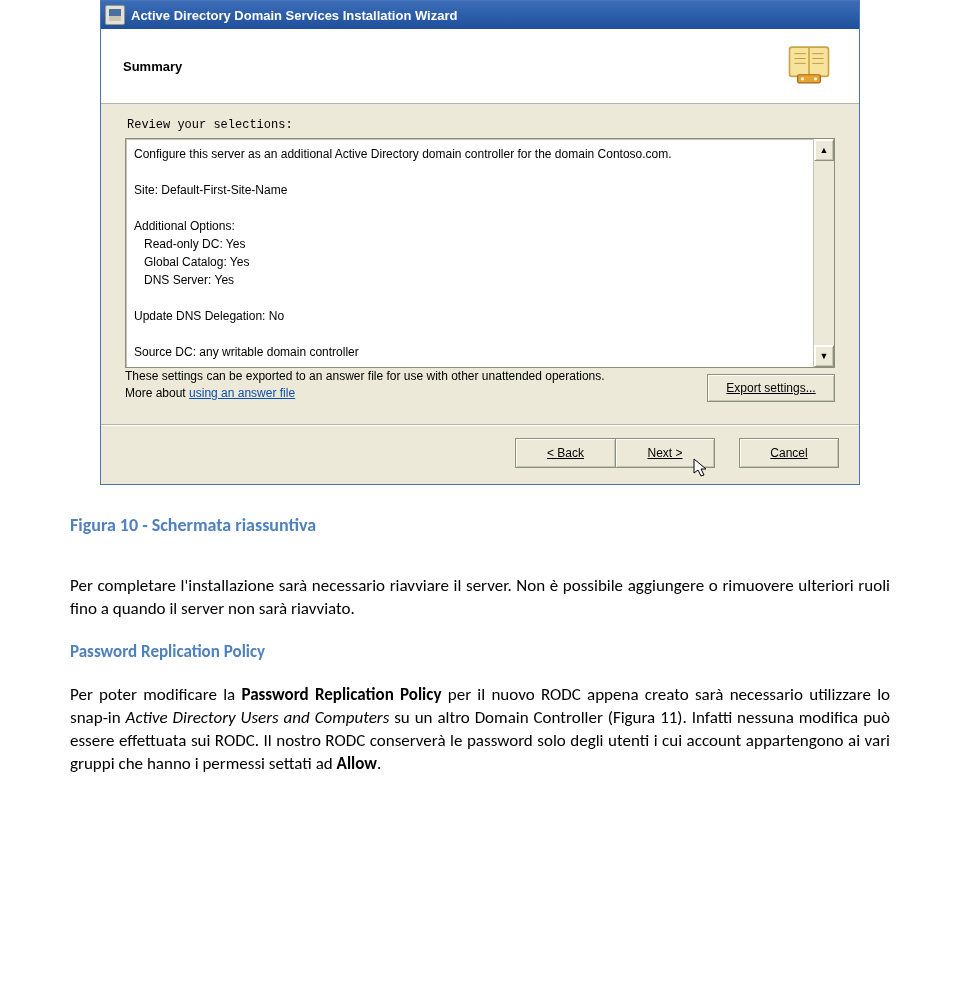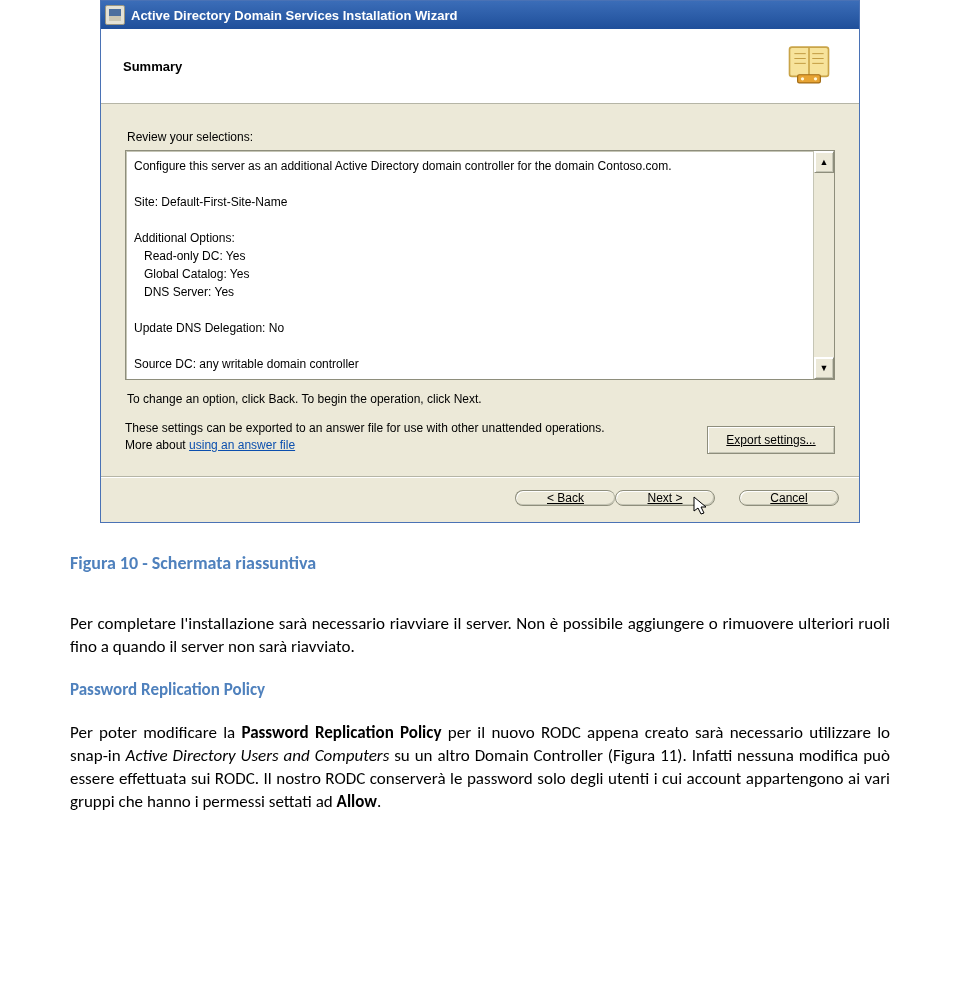--- a/index.html
+++ b/index.html
@@ -80,21 +80,22 @@
   }
   .banner-icon svg { width: 100%; height: 100%; }
   
   .wizard-body {
     padding: 14px 24px 4px 24px;
     font-family: Tahoma, Arial, sans-serif;
     font-size: 12px;
     color: #000;
   }
   .body-label {
-    margin: 12px 0 6px 2px;
+    margin: 0 0 6px 2px;
+    font-family: Liberation Mono, monospace;
   }
   
   .textpanel-wrap {
     display: flex;
     border: 1px solid #8e8e7c;
     background: #fff;
     height: 228px;
     box-shadow: inset 1px 1px 0 #c5c5b5;
   }
   .textpanel {
@@ -166,21 +167,21 @@
     margin: 18px 0 0 0;
   }
   .footer {
     display: flex;
     justify-content: flex-end;
     align-items: center;
     gap: 0;
     padding: 12px 20px 16px 20px;
     position: relative;
   }
-  .footer .win-button { min-width: 100px; height: 16px; margin-left: 0; border-radius: 12px; }
+  .footer .win-button { min-width: 100px; height: 30px; margin-left: 0; }
   .footer .btn-back   { border-right: 0; }
   .footer .btn-next   { position: relative; }
   .footer .btn-cancel { margin-left: 24px; }
   .cursor-icon {
     position: absolute;
     right: 150px;
     bottom: 6px;
     width: 16px;
     height: 20px;
     pointer-events: none;
@@ -263,21 +264,20 @@
 Update DNS Delegation: No
 
 Source DC: any writable domain controller</div>
         <div class="scrolltrack">
           <div class="scrollbtn">▲</div>
           <div class="scrolltrack-inner"></div>
           <div class="scrollbtn">▼</div>
         </div>
       </div>
 
-      <div class="instruction">To change an option, click Back. To begin the operation, click Next.</div>
 
       <div class="export-row">
         <div class="export-text">
           <span>These settings can be exported to an answer file for use with other unattended operations.</span><br>
           <span>More about </span><span class="more-link">using an answer file</span>
         </div>
         <button class="win-button">Export settings...</button>
       </div>
     </div>
 

